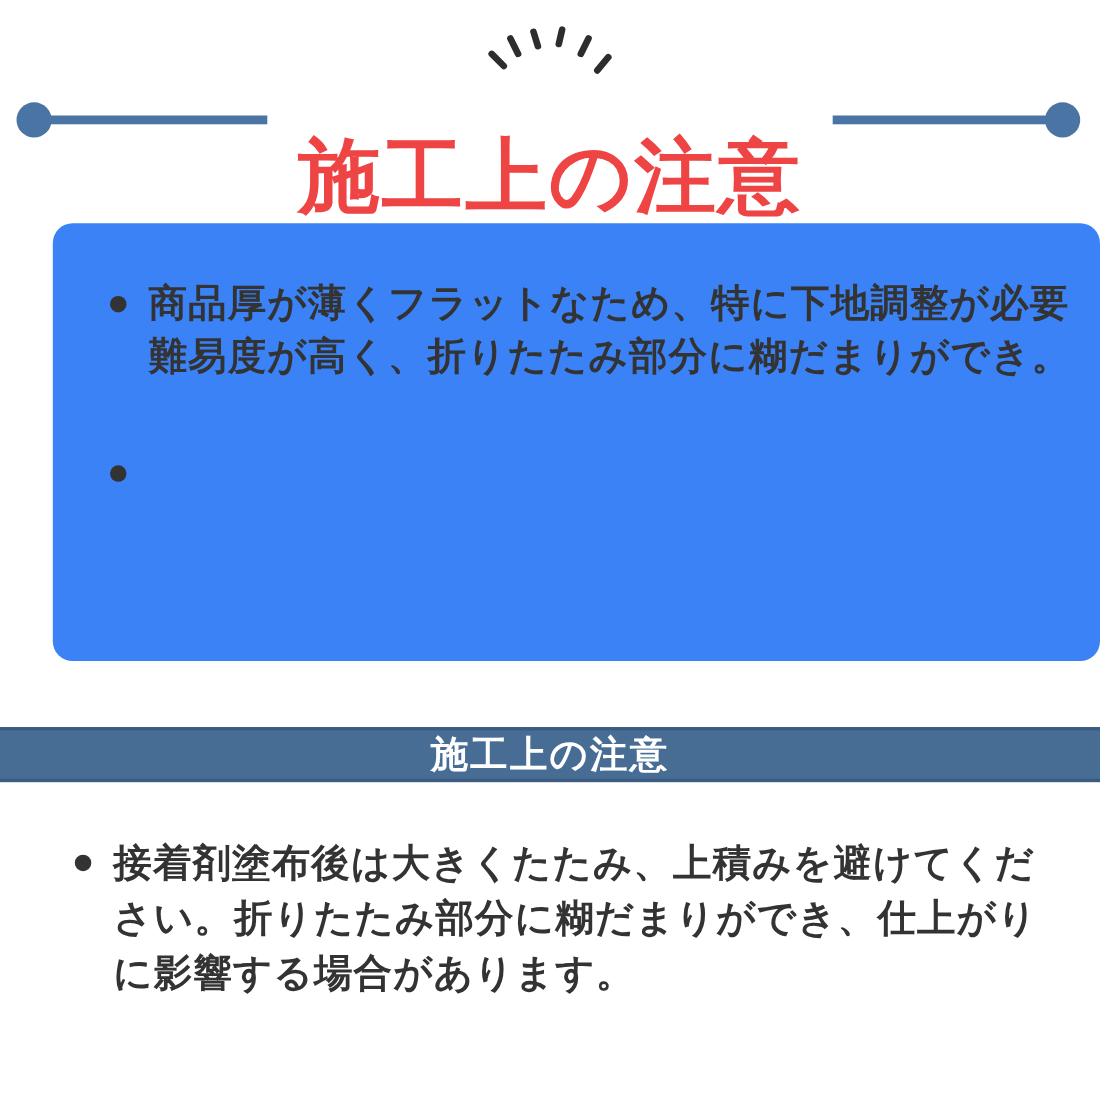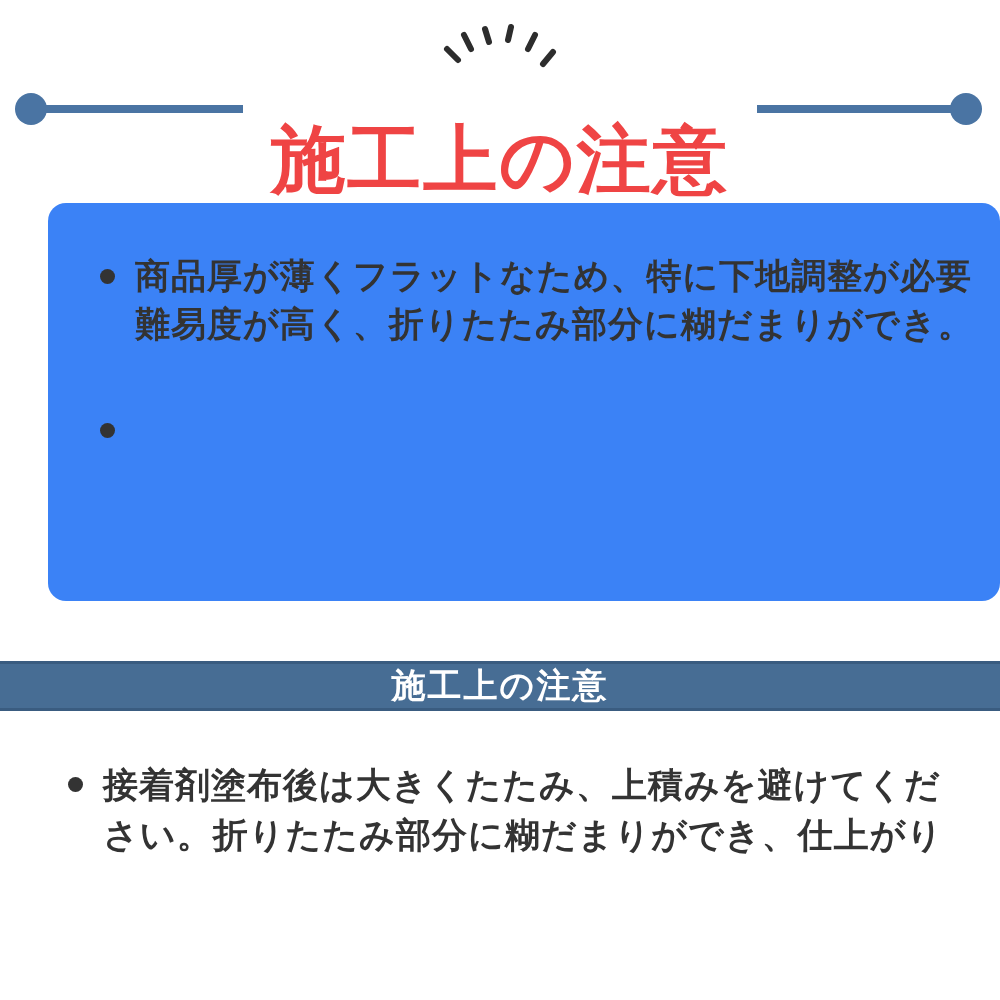--- a/index.html
+++ b/index.html
@@ -165,17 +165,18 @@
   <div class="banner">
     <span class="banner-label">施工上の注意</span>
   </div>
 
   <div class="glue-section">
     <div class="bullet-item">
       <span class="bullet-dot"></span>
       <div class="bullet-text">
         <div class="line">接着剤塗布後は大きくたたみ、上積みを避けてくだ</div>
         <div class="line">さい。折りたたみ部分に糊だまりができ、仕上がり</div>
+        <div class="line">に影響する場合があります。</div>
       </div>
     </div>
   </div>
 
 </div>
 
 </body></html>

